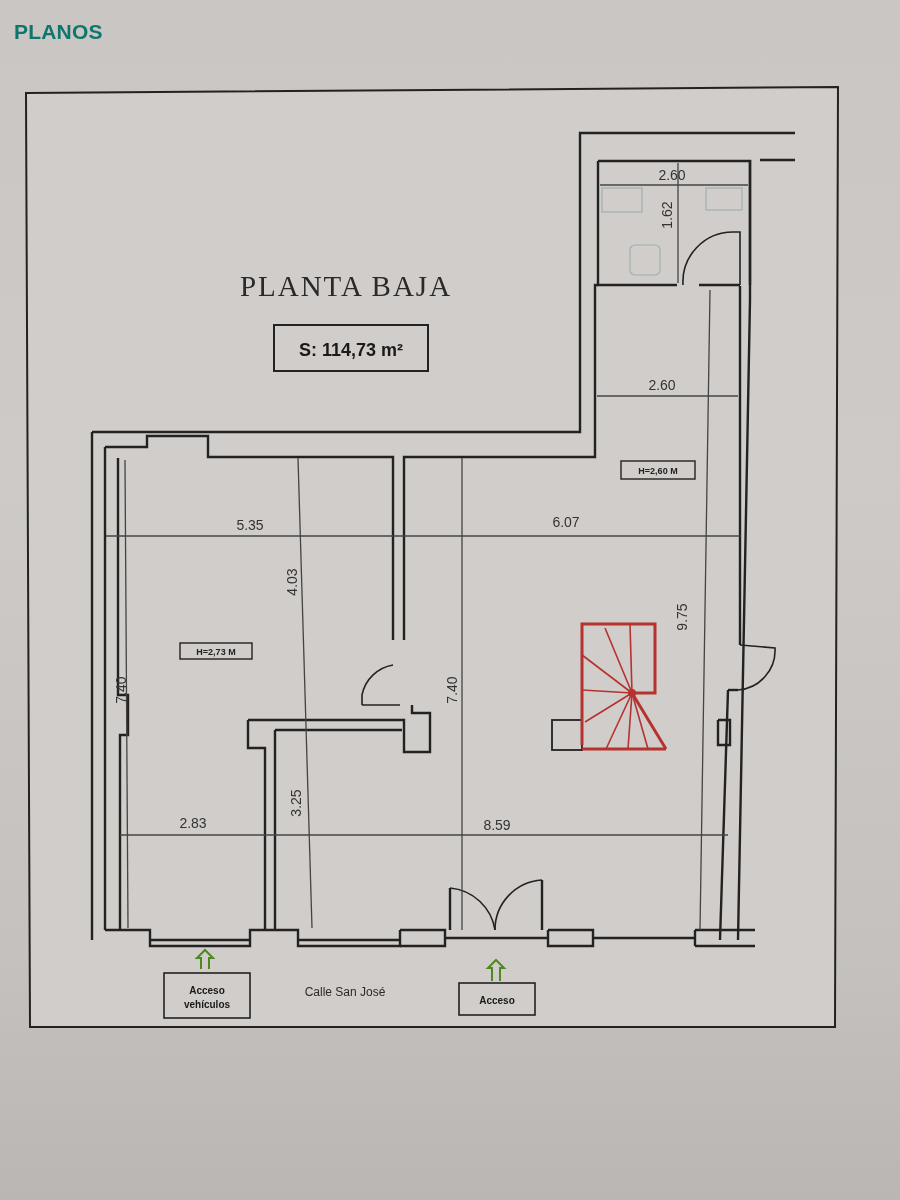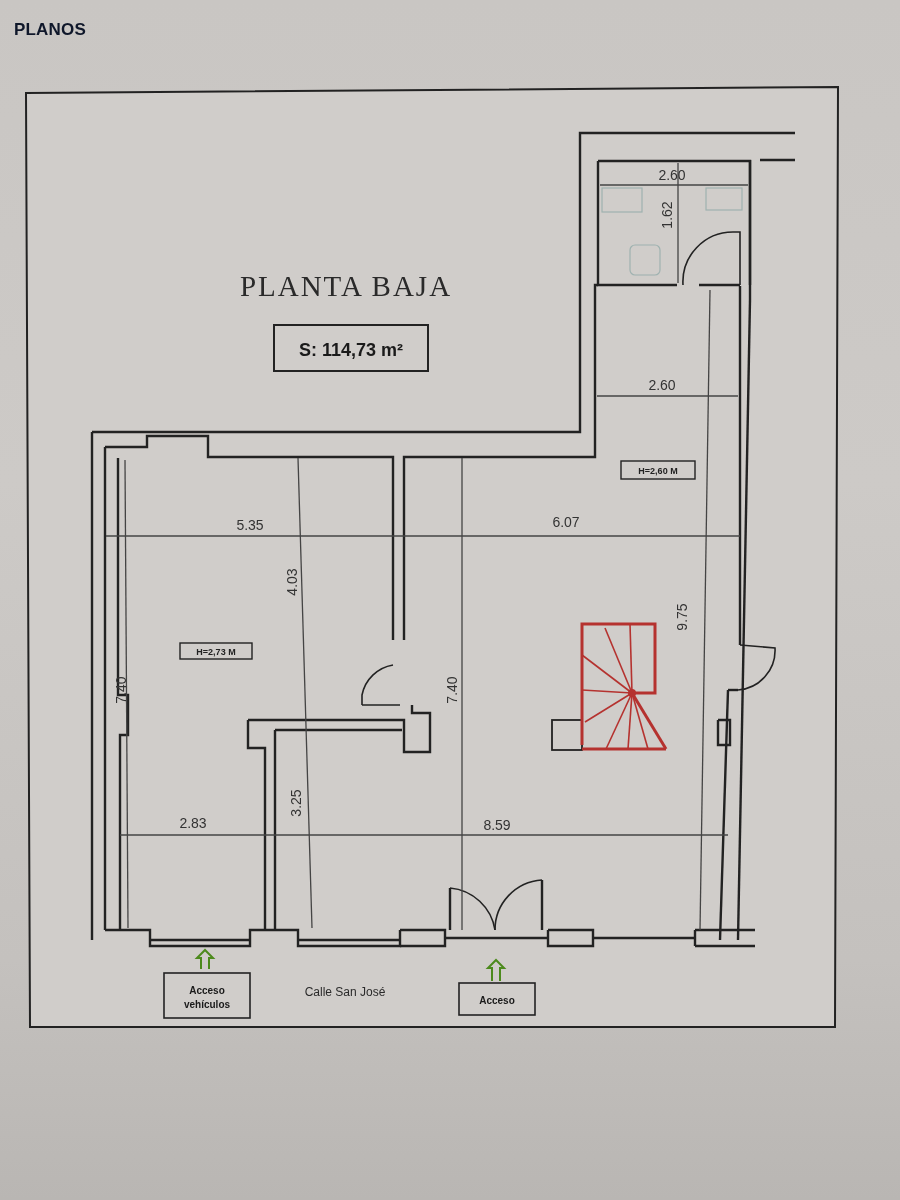--- a/index.html
+++ b/index.html
@@ -5,21 +5,21 @@
     html, body { margin:0; padding:0; }
     body {
       width:900px; height:1200px; overflow:hidden;
       background: linear-gradient(180deg, #c9c6c3 0%, #cdcac7 40%, #c4c1be 80%, #b9b6b3 100%);
       font-family: "Liberation Sans", sans-serif;
       position:relative;
     }
     .page-heading {
       position:absolute; left:14px; top:20px;
       font-family: "Liberation Sans", sans-serif;
-      font-weight:bold; font-size:17px; color:#0f172a; letter-spacing:0.2px;
+      font-weight:bold; font-size:21px; color:#0f766e; letter-spacing:0.2px;
     }
     .plan-frame {
       position:absolute; left:0; top:0; width:900px; height:1200px;
     }
     svg text { font-family: "Liberation Sans", sans-serif; }
     .serif { font-family: "Liberation Serif", serif; }
   </style>
 </head>
 <body>
 

